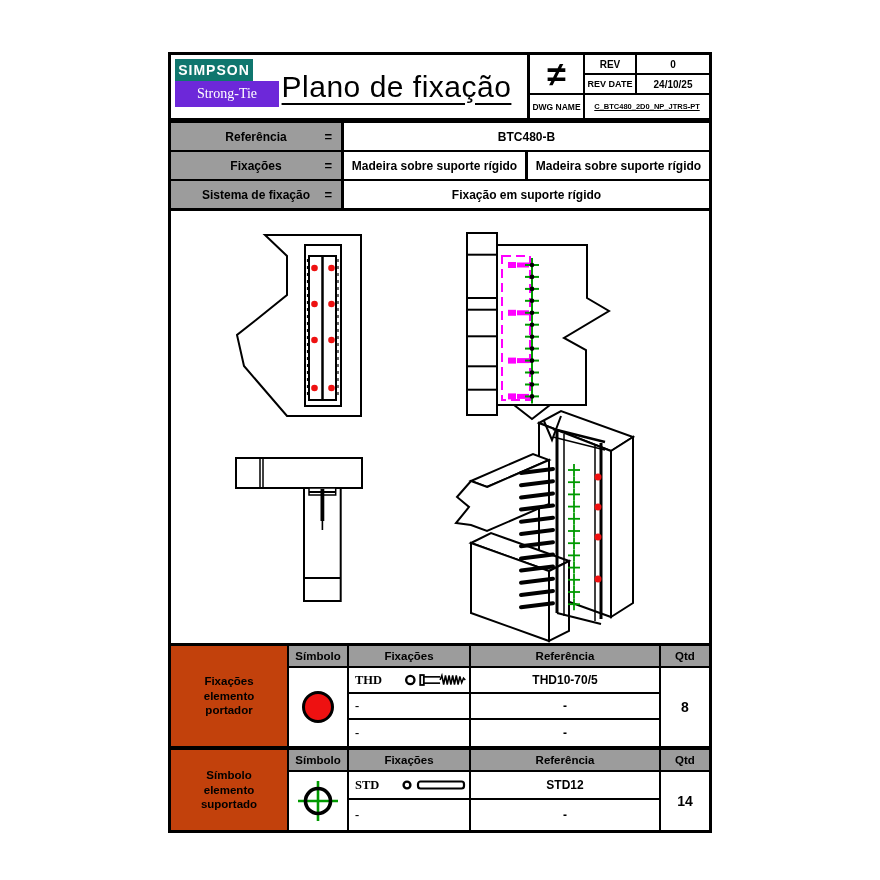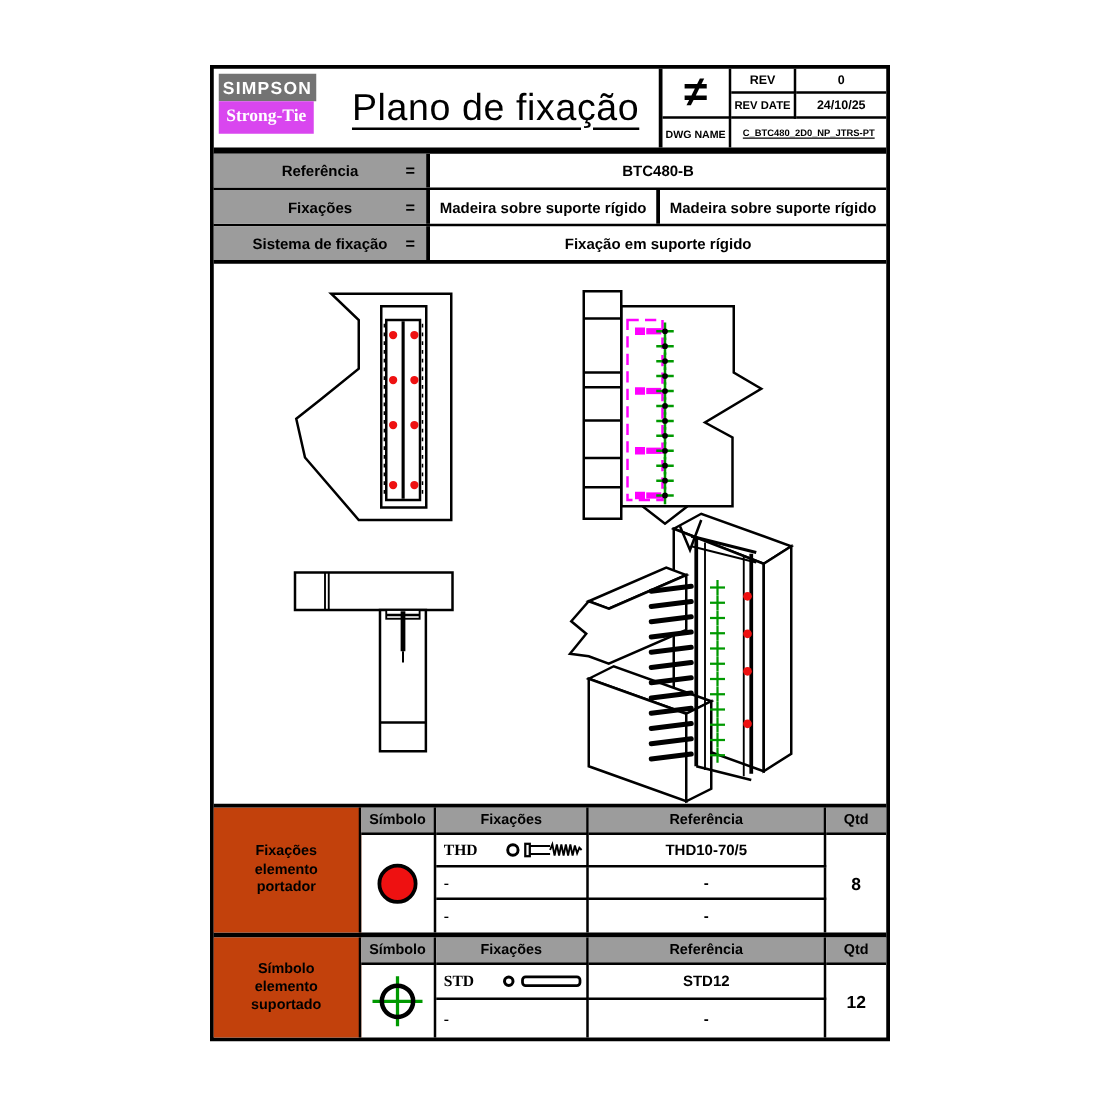--- a/index.html
+++ b/index.html
@@ -4,24 +4,24 @@
 <style>
   html,body{margin:0;padding:0;background:#fff;}
   .page{position:relative;width:880px;height:880px;background:#fff;overflow:hidden;
         font-family:"Liberation Sans",sans-serif;color:#000;}
   .doc{position:absolute;left:168px;top:52px;width:544px;height:781px;
        border:3px solid #000;box-sizing:border-box;display:flex;flex-direction:column;background:#fff;}
 
   
   .hdr{height:63px;border-bottom:5px solid #000;display:flex;flex:none;}
   .logo-cell{width:91px;flex:none;padding:4px 0 0 4px;}
-  .logo-black{background:#737373;color:#fff;font-weight:bold;font-size:14px;letter-spacing:1px;
+  .logo-black{background:#0f766e;color:#fff;font-weight:bold;font-size:14px;letter-spacing:1px;
               width:78px;height:22px;display:flex;align-items:center;justify-content:center;}
-  .logo-red{background:#d946ef;color:#fff;font-weight:bold;font-size:14px;
-            font-family:"Liberation Serif",serif;width:76px;height:26px;
+  .logo-red{background:#6d28d9;color:#fff;font-weight:normal;font-size:14px;
+            font-family:"Liberation Serif",serif;width:104px;height:26px;
             display:flex;align-items:center;justify-content:center;}
   .title-cell{flex:1;display:flex;align-items:center;justify-content:center;}
   .title{font-size:30px;letter-spacing:0.5px;text-decoration:underline;
          text-underline-offset:6px;text-decoration-thickness:2px;}
   .rev-block{width:179px;flex:none;border-left:3px solid #000;display:grid;
              grid-template-columns:55px 52px 1fr;grid-template-rows:20px 20px 1fr;}
   .rev-block div{display:flex;align-items:center;justify-content:center;box-sizing:border-box;}
   .neq{grid-column:1;grid-row:1/3;border-right:2px solid #000;border-bottom:2px solid #000;
        font-size:34px;font-weight:900;line-height:1;}
   .rev-l{grid-column:2;grid-row:1;border-right:2px solid #000;border-bottom:2px solid #000;font-weight:bold;font-size:10px;}
@@ -391,17 +391,17 @@
         <svg width="66" height="14" viewBox="0 0 66 14">
           <circle cx="6" cy="7" r="3.4" fill="none" stroke="#000" stroke-width="2.4"></circle>
           <rect x="17" y="3.5" width="46" height="7" rx="2.5" fill="none" stroke="#000" stroke-width="2.2"></rect>
         </svg>
       </div>
       <div class="rfc" style="grid-row:2;">STD12</div>
 
       <div class="fxc nob" style="grid-row:3;">-</div>
       <div class="rfc nob" style="grid-row:3;">-</div>
 
-      <div class="qtycell">12</div>
+      <div class="qtycell">14</div>
     </div>
 
   </div>
 </div>
 
 </body></html>

